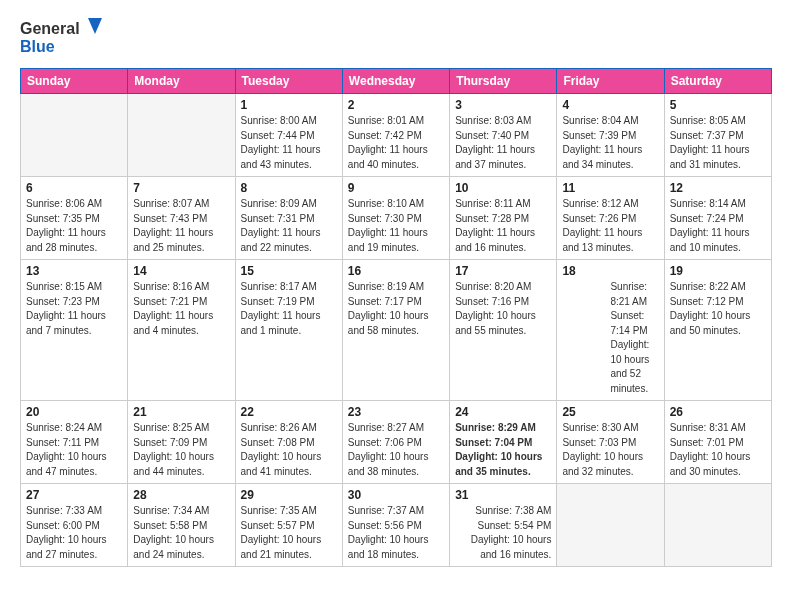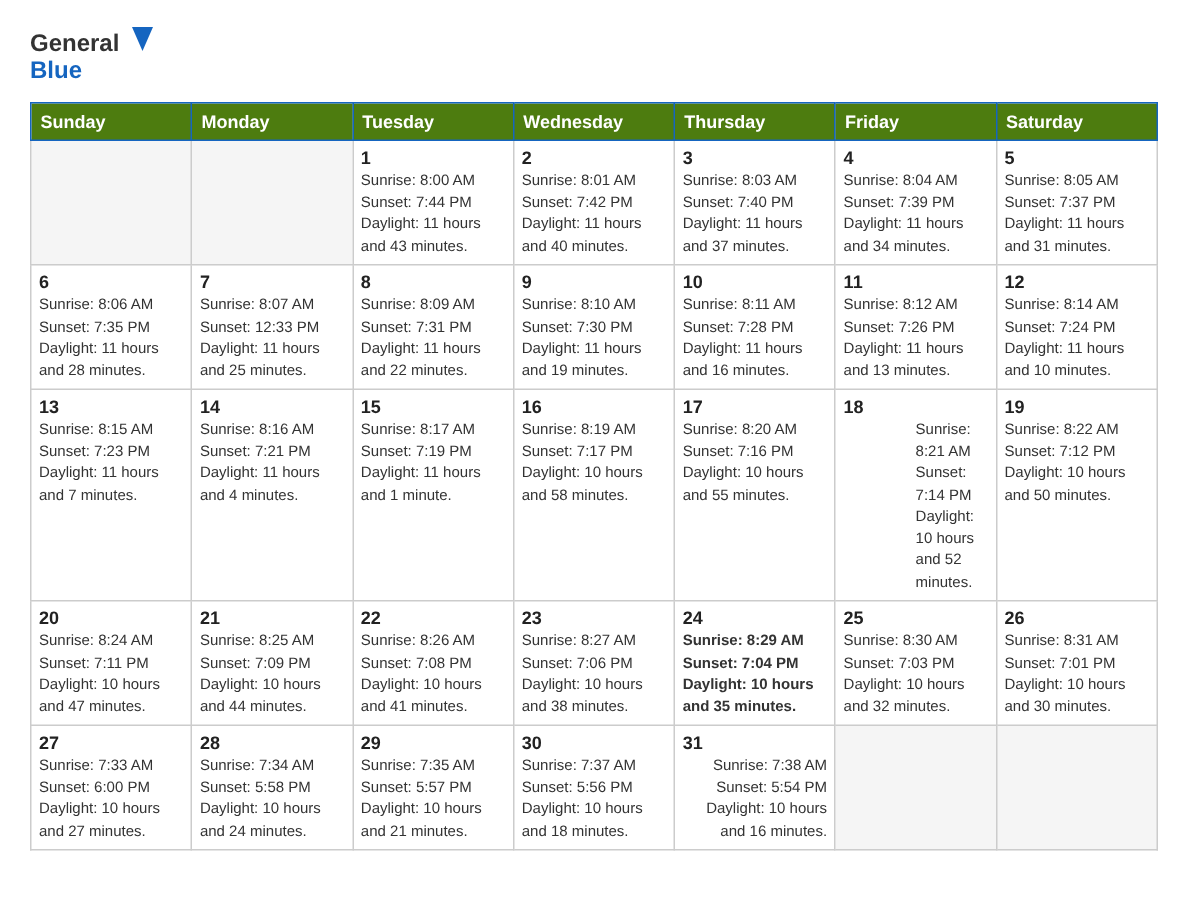--- a/index.html
+++ b/index.html
@@ -40,21 +40,21 @@
       font-size: 14px;
       color: #444;
       margin-top: 2px;
     }
     .calendar {
       width: 100%;
       border-collapse: collapse;
       table-layout: fixed;
     }
     .calendar th {
-      background: #4d7c0f;
+      background: #ec4899;
       color: #fff;
       text-align: left;
       padding: 5px 6px;
       font-size: 12px;
       font-weight: bold;
       border: 1px solid #1565c0;
     }
     .calendar td {
       border: 1px solid #ccc;
       vertical-align: top;
@@ -148,21 +148,21 @@
         <tr>
           <td>
             <span class="day-num">6</span>
             <div class="cell-info" style="white-space: pre-line;">Sunrise: 8:06 AM
 Sunset: 7:35 PM
 Daylight: 11 hours and 28 minutes.</div>
           </td>
           <td>
             <span class="day-num">7</span>
             <div class="cell-info" style="white-space: pre-line;">Sunrise: 8:07 AM
-Sunset: 12:33 PM
+Sunset: 7:43 PM
 Daylight: 11 hours and 25 minutes.</div>
           </td>
           <td>
             <span class="day-num">8</span>
             <div class="cell-info" style="white-space: pre-line;">Sunrise: 8:09 AM
 Sunset: 7:31 PM
 Daylight: 11 hours and 22 minutes.</div>
           </td>
           <td>
             <span class="day-num">9</span>

